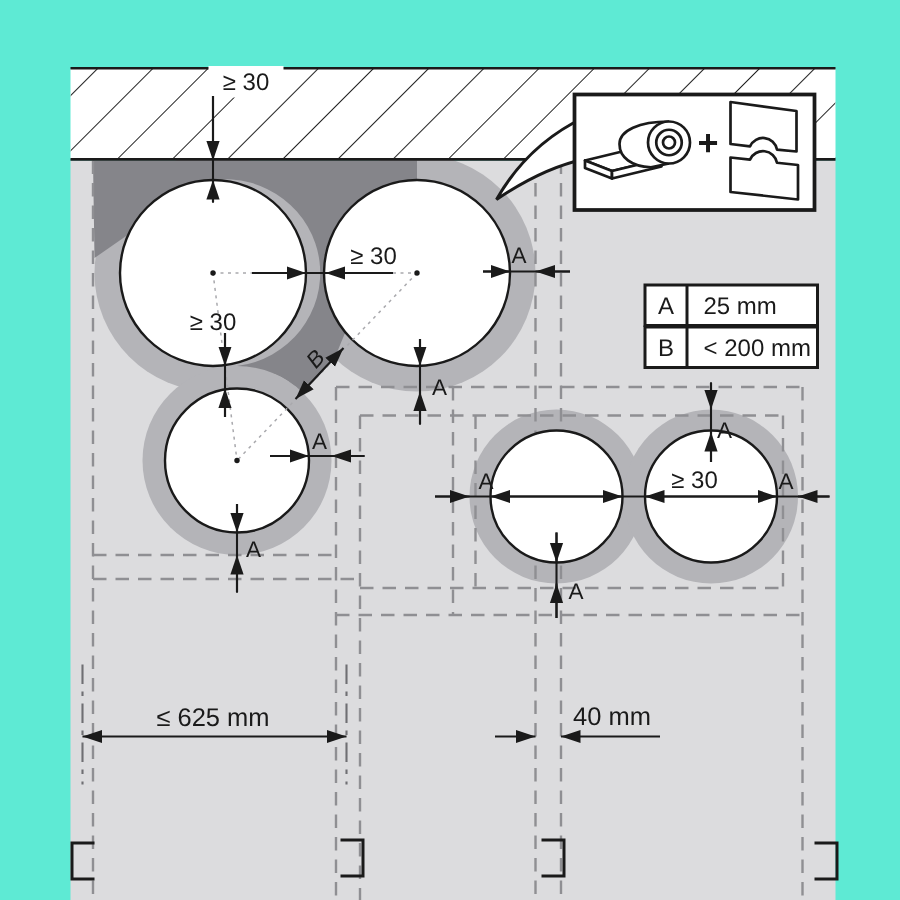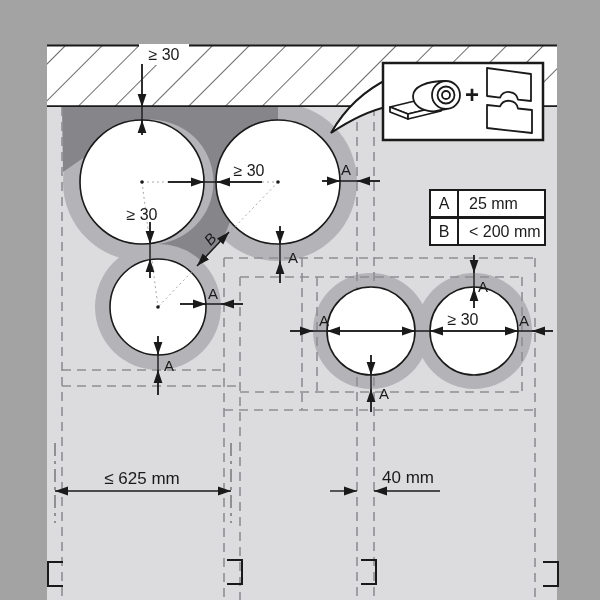--- a/index.html
+++ b/index.html
@@ -1,16 +1,16 @@
 <!DOCTYPE html>
 <html><head>
 <meta charset="utf-8">
 <style>
   html,body{margin:0;padding:0;background:#ffffff;}
-  .stage{position:relative;width:600px;height:600px;background:#a3a3a3;overflow:hidden;
+  .stage{position:relative;width:600px;height:600px;background:#5eead4;overflow:hidden;
          font-family:"Liberation Sans", sans-serif;}
   svg{display:block}
   text{font-family:"Liberation Sans", sans-serif; fill:#1a1a1a;}
   .dimtext{font-size:16px;}
   .dimtext-big{font-size:17px;}
   .atext{font-size:15px;}
   .btext{font-size:15px; font-style:italic;}
   .tbltext{font-size:16px;}
   .plustext{font-size:24px; font-weight:bold;}
 </style>

